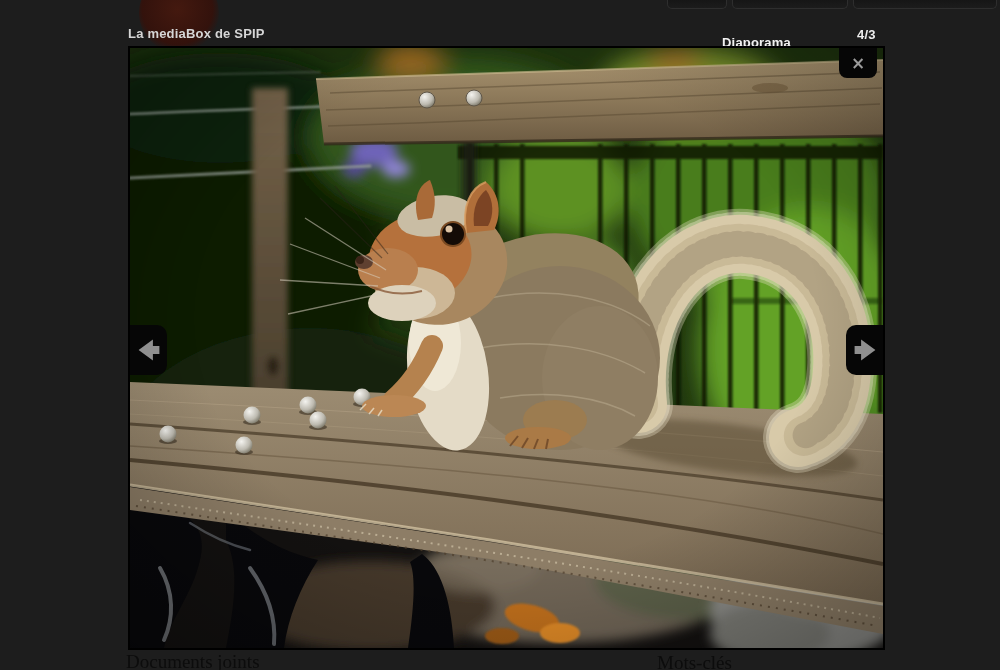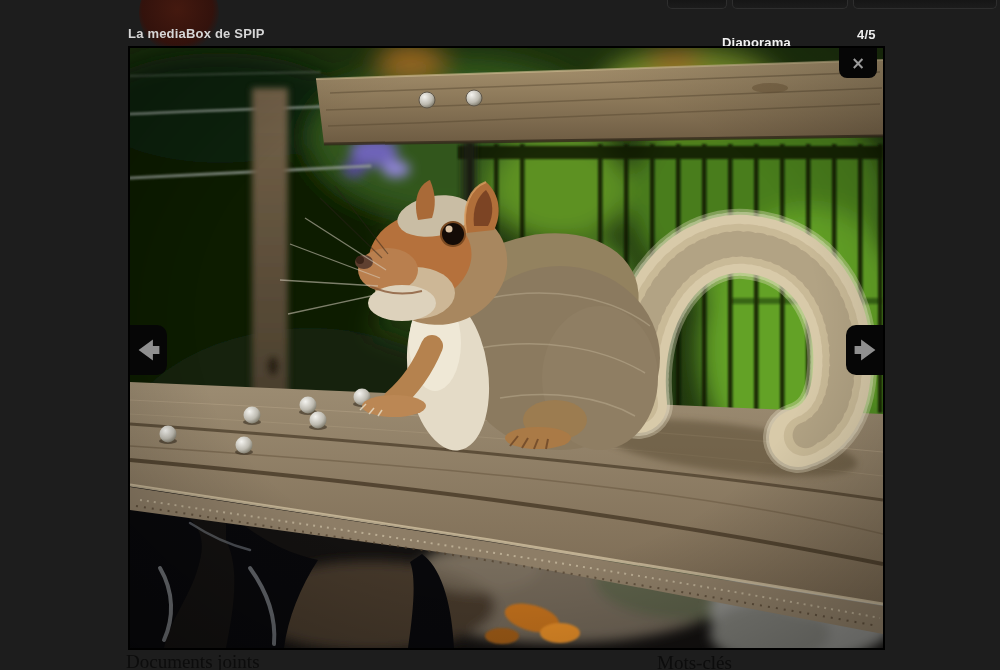--- a/index.html
+++ b/index.html
@@ -54,21 +54,21 @@
 <body>
 
 <div class="top-tab" style="left:667px;width:60px"></div>
 <div class="top-tab" style="left:732px;width:116px"></div>
 <div class="top-tab" style="left:853px;width:144px"></div>
 
 <div class="logo"></div>
 
 <span class="hdr-text" id="mb-title">La mediaBox de SPIP</span>
 <span class="hdr-text" id="mb-mode">Diaporama</span>
-<span class="hdr-text" id="mb-counter">4/5</span>
+<span class="hdr-text" id="mb-counter">4/3</span>
 
 <div class="photo-frame">
   <svg width="753" height="600" viewBox="0 0 753 600" xmlns="http://www.w3.org/2000/svg">
     <defs>
       <filter id="b12" x="-40%" y="-40%" width="180%" height="180%">
           <feGaussianBlur stdDeviation="12"></feGaussianBlur>
         </filter>
       <filter id="b6" x="-40%" y="-40%" width="180%" height="180%">
           <feGaussianBlur stdDeviation="6"></feGaussianBlur>
         </filter>

